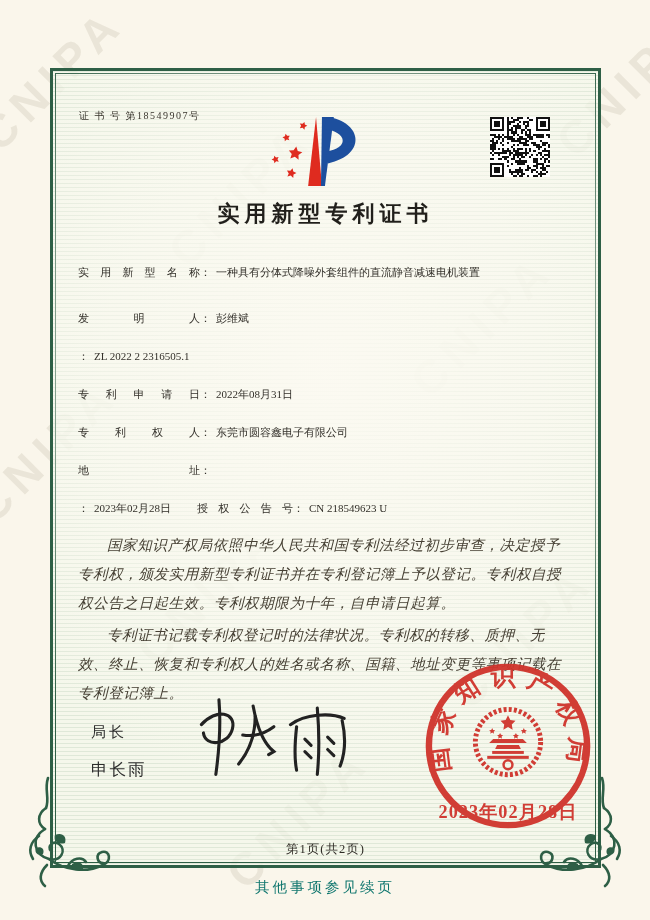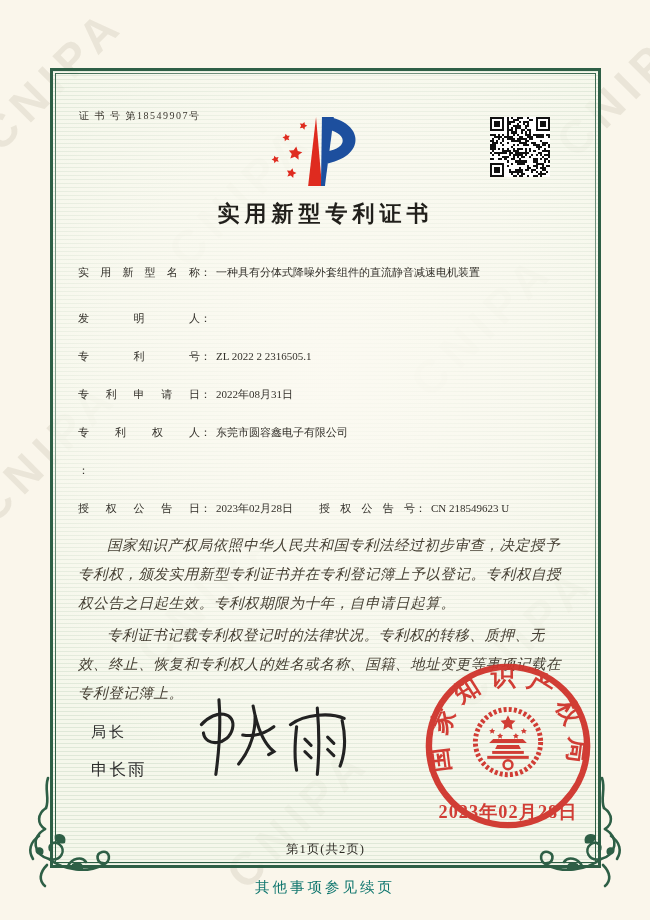--- a/index.html
+++ b/index.html
@@ -453,42 +453,42 @@
 
     <div class="fields">
       <div class="frow">
         <span class="flabel">实用新型名称</span>
         <span class="fcolon">：</span>
         <span class="fvalue">一种具有分体式降噪外套组件的直流静音减速电机装置</span>
       </div>
       <div class="frow">
         <span class="flabel">发明人</span>
         <span class="fcolon">：</span>
-      </div>
-      <div class="frow">
-        <span class="flabel">专利号</span>
+        <span class="fvalue">彭维斌</span>
+      </div>
+      <div class="frow">
         <span class="fcolon">：</span>
         <span class="fvalue">ZL 2022 2 2316505.1</span>
       </div>
       <div class="frow">
         <span class="flabel">专利申请日</span>
         <span class="fcolon">：</span>
         <span class="fvalue">2022年08月31日</span>
       </div>
       <div class="frow">
         <span class="flabel">专利权人</span>
         <span class="fcolon">：</span>
         <span class="fvalue">东莞市圆容鑫电子有限公司</span>
       </div>
       <div class="frow">
+        <span class="flabel">地址</span>
         <span class="fcolon">：</span>
       </div>
       <div class="frow">
         <span class="gpair">
-          <span class="flabel">授权公告日</span>
           <span class="fcolon">：</span>
           <span>2023年02月28日</span>
         </span>
         <span class="gpair second">
           <span class="flabel short">授权公告号</span>
           <span class="fcolon">：</span>
           <span>CN 218549623 U</span>
         </span>
       </div>
     </div>

